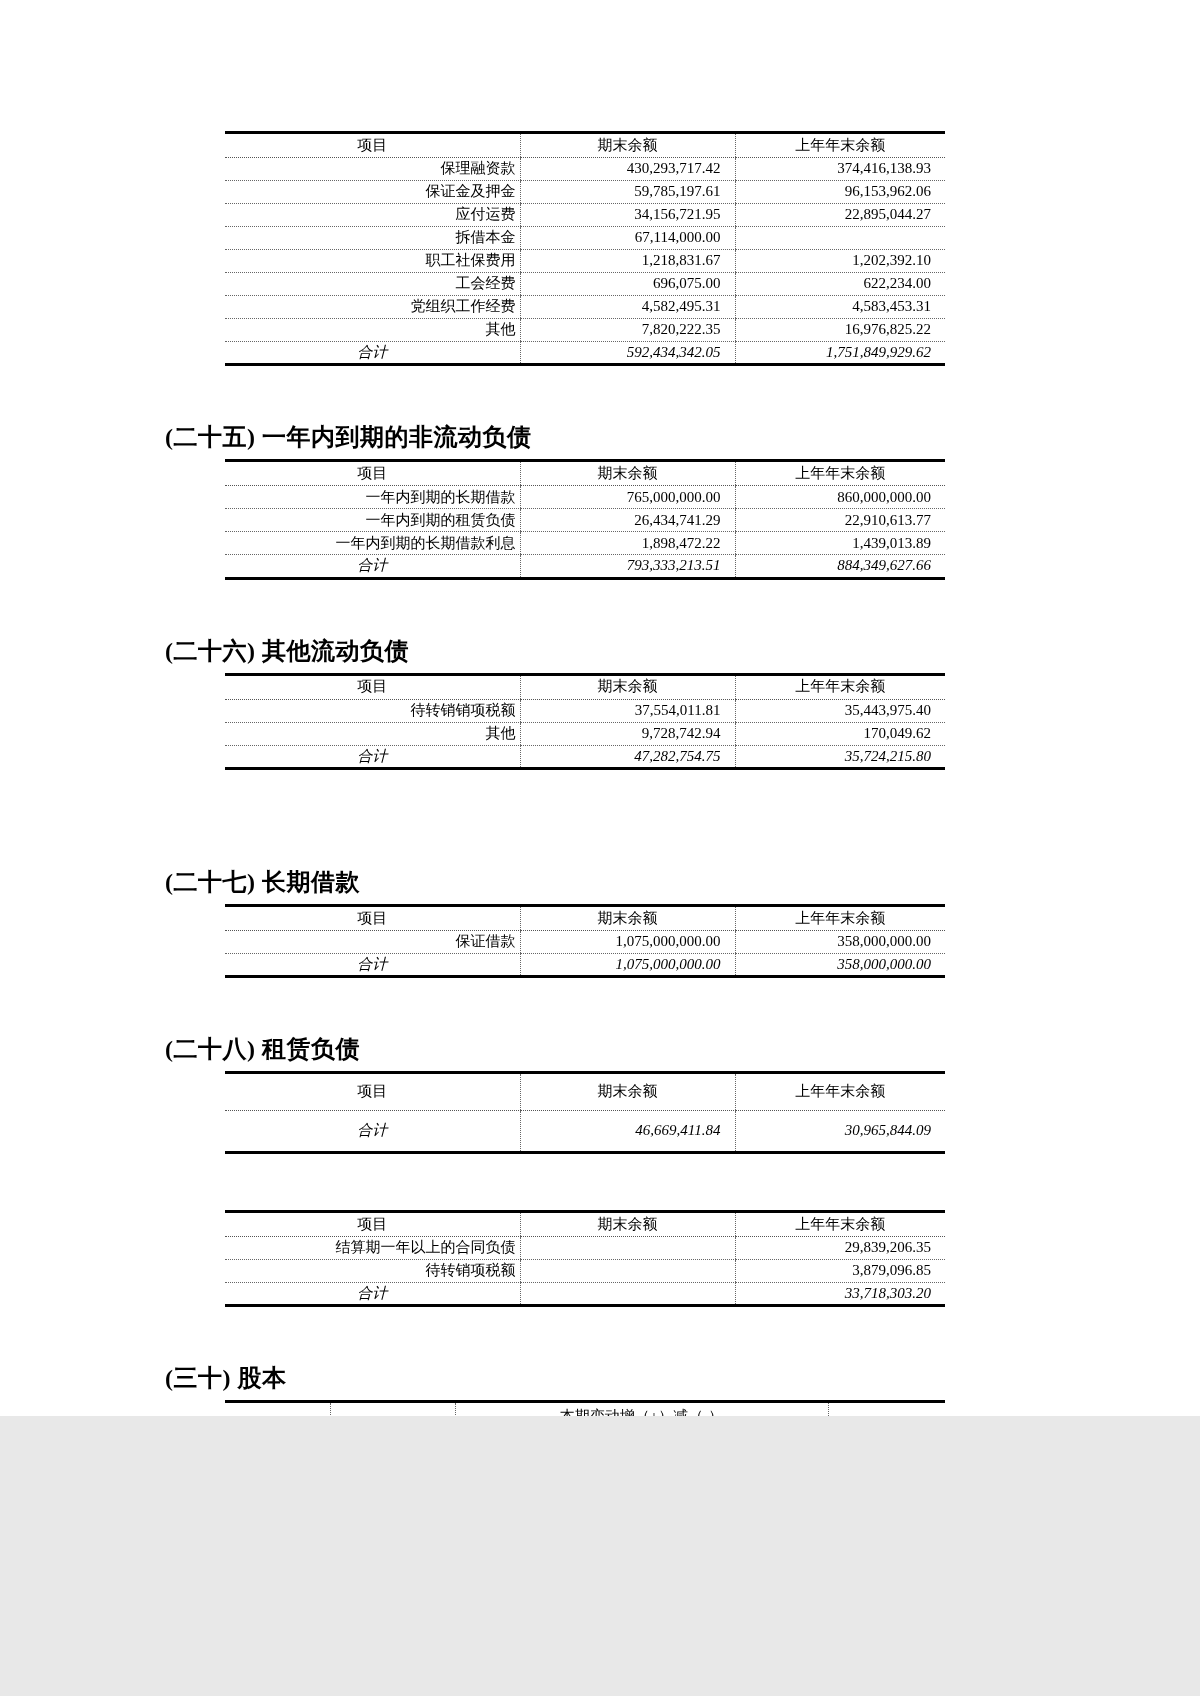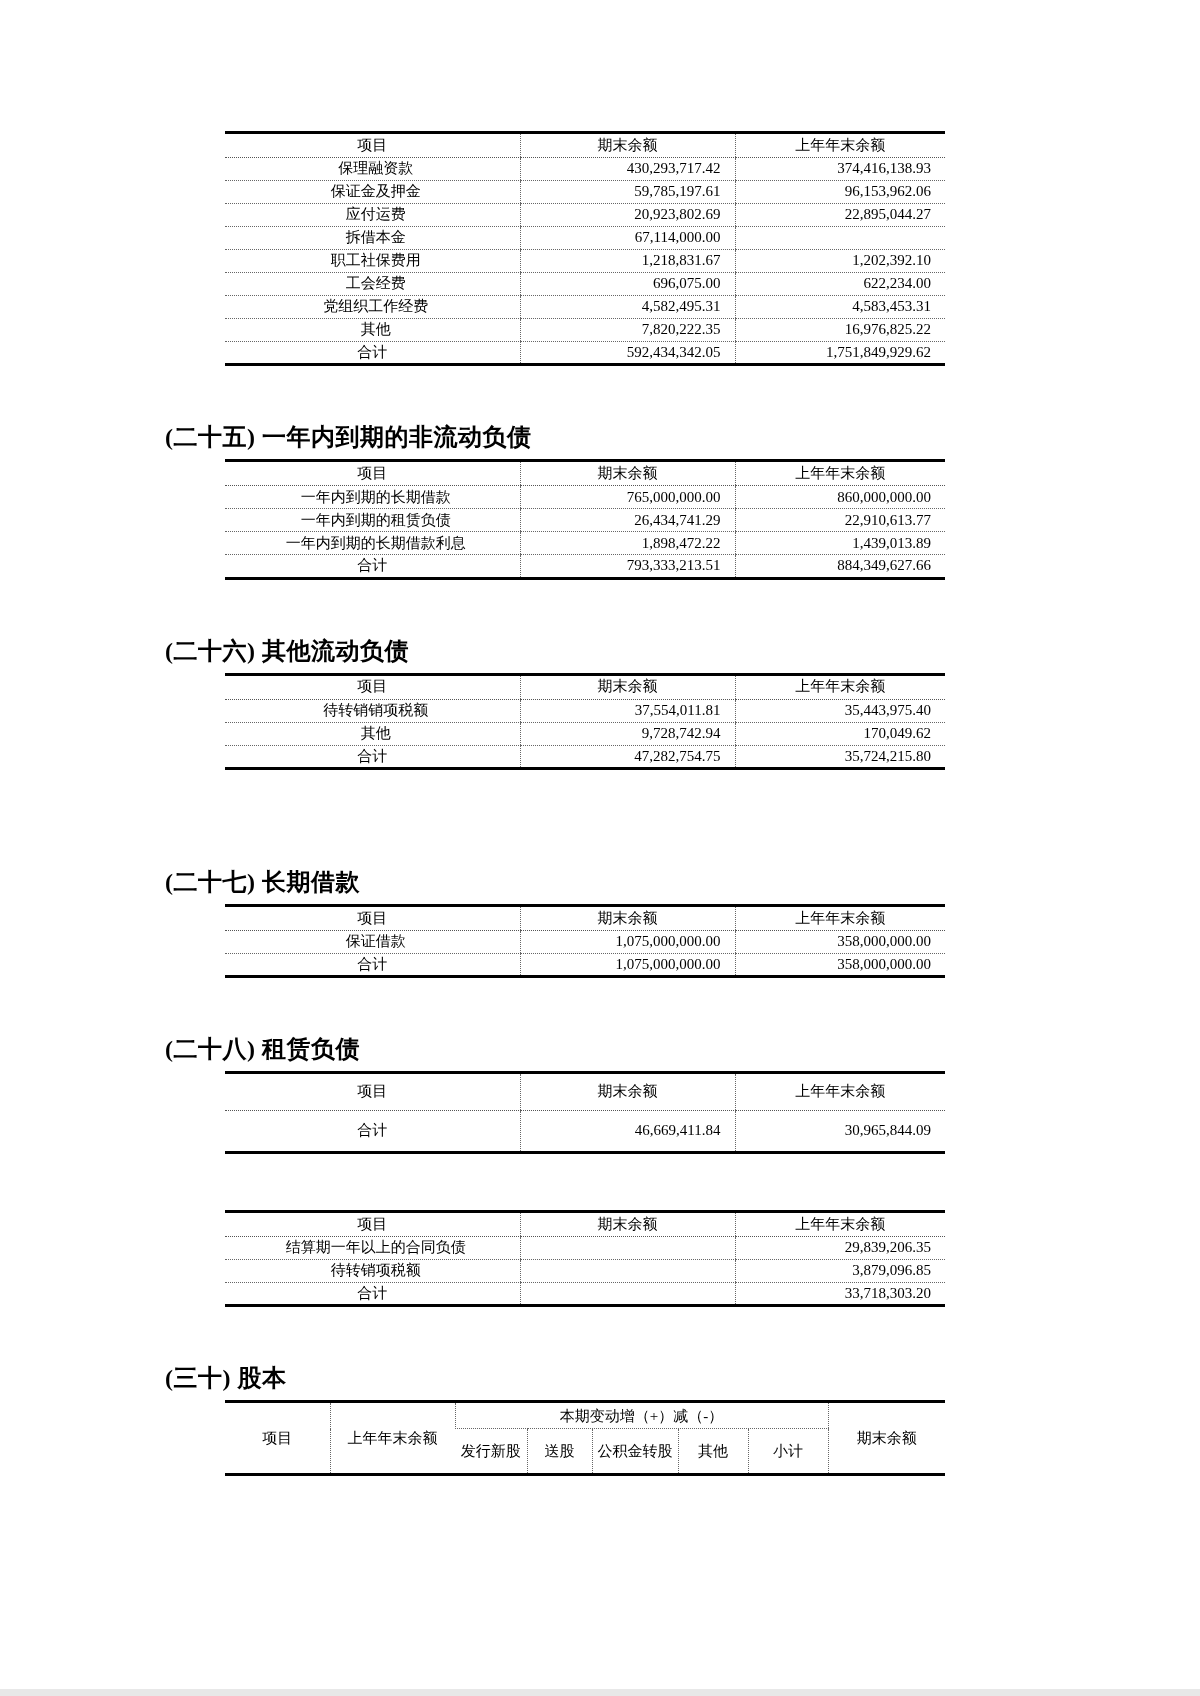--- a/index.html
+++ b/index.html
@@ -1,18 +1,18 @@
 <!DOCTYPE html>
 <html><head>
 <meta charset="utf-8">
 <style>
   * { box-sizing: border-box; }
   html,body { margin:0; padding:0; background:#e8e8e8; }
   .page {
-    width:1200px; height:1689px; background:#ffffff; position:relative;
+    width:1200px; height:1416px; background:#ffffff; position:relative;
     font-family:"Liberation Serif","DejaVu Serif",serif; color:#000;
     margin:0 auto; overflow:hidden;
   }
   .content { position:absolute; left:165px; top:0; width:790px; }
 
   .note-section { margin-top:56px; }
   .note-section.first { margin-top:131px; }
   .note-section.gap-lg { margin-top:97px; }
 
   .note-title {
@@ -28,22 +28,22 @@
   }
   col.c-item  { width:295px; }
   col.c-end   { width:215px; }
   col.c-prior { width:210px; }
 
   .note-table th {
     font-weight:normal; text-align:center; height:25px;
     border-bottom:1px dotted #555; padding:2px 4px;
   }
   .note-table td { height:23px; border-bottom:1px dotted #666; padding:2px 4px; }
-  .note-table tr:last-child td { border-bottom:none; }
-  .note-table td.item { text-align:center; padding-left:11px; }
+  .note-table tr:last-child td { border-bottom:none;font-style:italic; }
+  .note-table td.item { text-align:right; padding-left:11px; }
   .note-table td.num  { text-align:right; padding-right:14px; }
   .note-table th + th, .note-table td + td { border-left:1px dotted #666; }
   .note-table tr.total-row td.item { text-align:center; padding-left:4px; }
 
   .note-section.tall .note-table th { height:38px; }
   .note-section.tall .note-table td { height:42px; }
 
   
   table.share-table {
     border-collapse:collapse; table-layout:fixed; width:720px; margin-left:60px;
@@ -84,21 +84,21 @@
                 <td class="num">430,293,717.42</td>
                 <td class="num">374,416,138.93</td>
               </tr>
               <tr>
                 <td class="item">保证金及押金</td>
                 <td class="num">59,785,197.61</td>
                 <td class="num">96,153,962.06</td>
               </tr>
               <tr>
                 <td class="item">应付运费</td>
-                <td class="num">20,923,802.69</td>
+                <td class="num">34,156,721.95</td>
                 <td class="num">22,895,044.27</td>
               </tr>
               <tr>
                 <td class="item">拆借本金</td>
                 <td class="num">67,114,000.00</td>
                 <td class="num"></td>
               </tr>
               <tr>
                 <td class="item">职工社保费用</td>
                 <td class="num">1,218,831.67</td>

